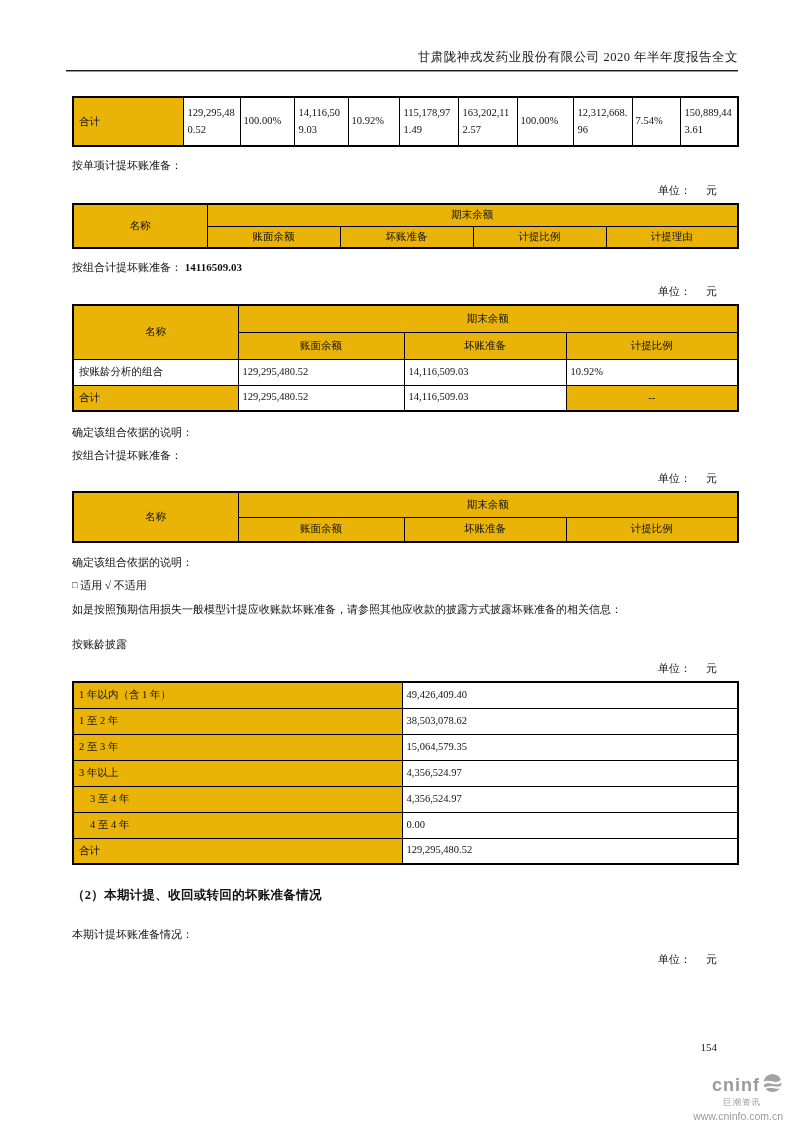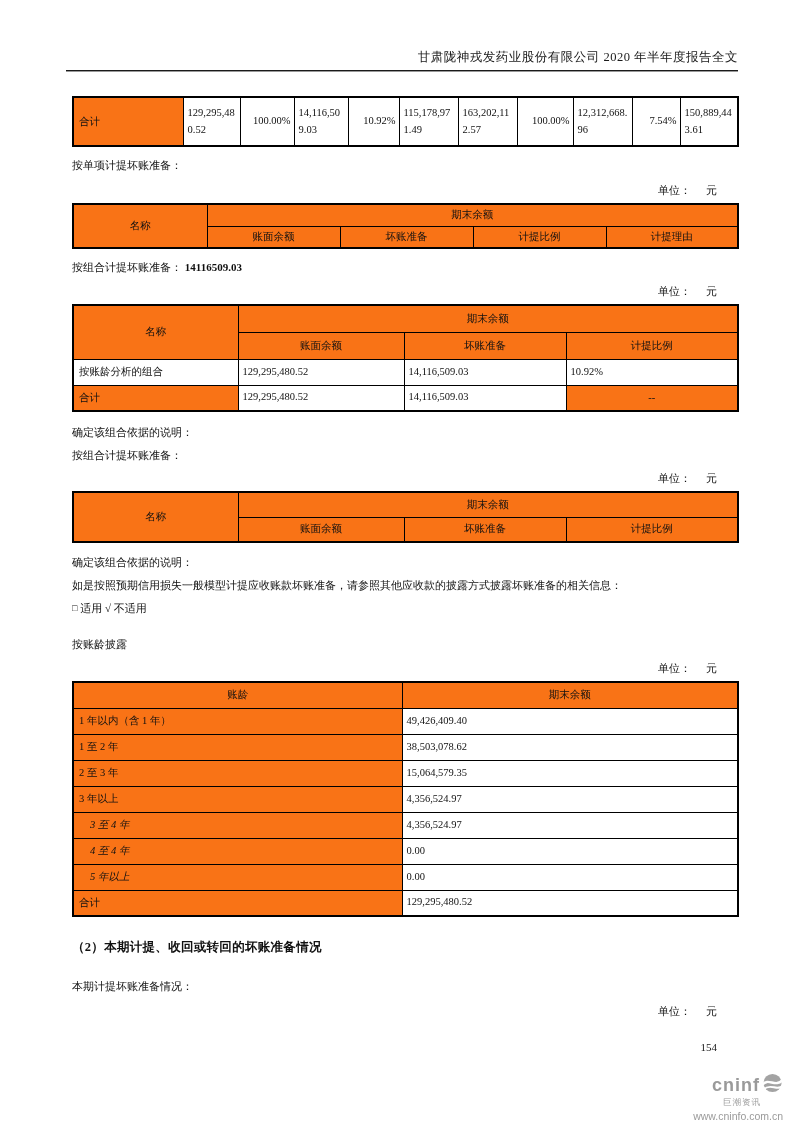--- a/index.html
+++ b/index.html
@@ -20,26 +20,26 @@
   }
   .header-rule {
     position:absolute; top:70px; left:66px; width:672px;
     height:2px; background:#1a1a1a; border-bottom:1px solid #999;
   }
   .content { position:absolute; top:96px; left:72px; width:665px; }
 
   table { border-collapse:collapse; table-layout:fixed; width:665px; }
   .tbl { border:2px solid #000; }
   .tbl td, .tbl th { border:1px solid #000; font-weight:normal; font-size:10.5px; overflow:hidden; }
-  .shade { background:#f97316; }
+  .shade { background:#eab308; }
   .lbl { text-align:left; padding:2px 5px; }
   .num { text-align:left; padding:2px 4px; word-break:break-all; line-height:1.6; }
-  .pct { text-align:right; padding:2px 3px; word-break:break-all; line-height:1.6; }
+  .pct { padding:2px 3px; word-break:break-all; line-height:1.6; }
   .ctr { text-align:center; padding:2px 3px;margin-top:28px; }
-  .indent .lbl { padding-left:16px;font-style:italic; }
+  .indent .lbl { padding-left:16px; }
 
   .para { font-size:11px; line-height:15px; color:#111; }
   .unit-line { font-size:11px; line-height:15px; text-align:right; padding-right:20px; }
   .unit-value { margin-left:15px; }
   .bold-num { font-weight:bold; }
   .section-heading { font-size:12.5px; font-weight:bold; letter-spacing:0.3px; }
 
   .page-number {
     position:absolute; top:1041px; right:76px;
     font-size:11px; color:#222;
@@ -189,45 +189,41 @@
       </tr>
       <tr style="height:25px">
         <th class="shade ctr">账面余额</th>
         <th class="shade ctr">坏账准备</th>
         <th class="shade ctr">计提比例</th>
       </tr>
     </tbody>
       </table>
 
     <p class="para" style="margin-top:12px">确定该组合依据的说明：</p>
-    <p class="para" style="margin-top:8px">如是按照预期信用损失一般模型计提应收账款坏账准备，请参照其他应收款的披露方式披露坏账准备的相关信息：</p>
-
     <p class="para" style="margin-top:8px">
       <span class="checkbox-glyph">□</span>
       <span>适用</span>
       <span class="check-glyph">√</span>
       <span>不适用</span>
     </p>
 
+    <p class="para" style="margin-top:8px">如是按照预期信用损失一般模型计提应收账款坏账准备，请参照其他应收款的披露方式披露坏账准备的相关信息：</p>
+
     <p class="para" style="margin-top:20px">按账龄披露</p>
 
     <div class="unit-line" style="margin-top:9px">
       <span>单位：</span><span class="unit-value">元</span>
     </div>
 
     <table class="tbl" style="margin-top:5px">
       <colgroup>
           <col style="width:329px">
           <col style="width:336px">
         </colgroup>
       <tbody>
-          <tr style="height:26px">
-        <th class="shade ctr">账龄</th>
-        <th class="shade ctr">期末余额</th>
-      </tr>
       <tr style="height:26px">
         <td class="shade lbl">1 年以内（含 1 年）</td>
         <td class="num">49,426,409.40</td>
       </tr>
       <tr style="height:26px">
         <td class="shade lbl">1 至 2 年</td>
         <td class="num">38,503,078.62</td>
       </tr>
       <tr style="height:26px">
         <td class="shade lbl">2 至 3 年</td>
@@ -236,24 +232,20 @@
       <tr style="height:26px">
         <td class="shade lbl">3 年以上</td>
         <td class="num">4,356,524.97</td>
       </tr>
       <tr class="indent" style="height:26px">
         <td class="shade lbl">3 至 4 年</td>
         <td class="num">4,356,524.97</td>
       </tr>
       <tr class="indent" style="height:26px">
         <td class="shade lbl">4 至 4 年</td>
-        <td class="num">0.00</td>
-      </tr>
-      <tr class="indent" style="height:26px">
-        <td class="shade lbl">5 年以上</td>
         <td class="num">0.00</td>
       </tr>
       <tr style="height:26px">
         <td class="shade lbl">合计</td>
         <td class="num">129,295,480.52</td>
       </tr>
     </tbody>
       </table>
 
     <h3 class="section-heading" style="margin-top:22px">（2）本期计提、收回或转回的坏账准备情况</h3>

